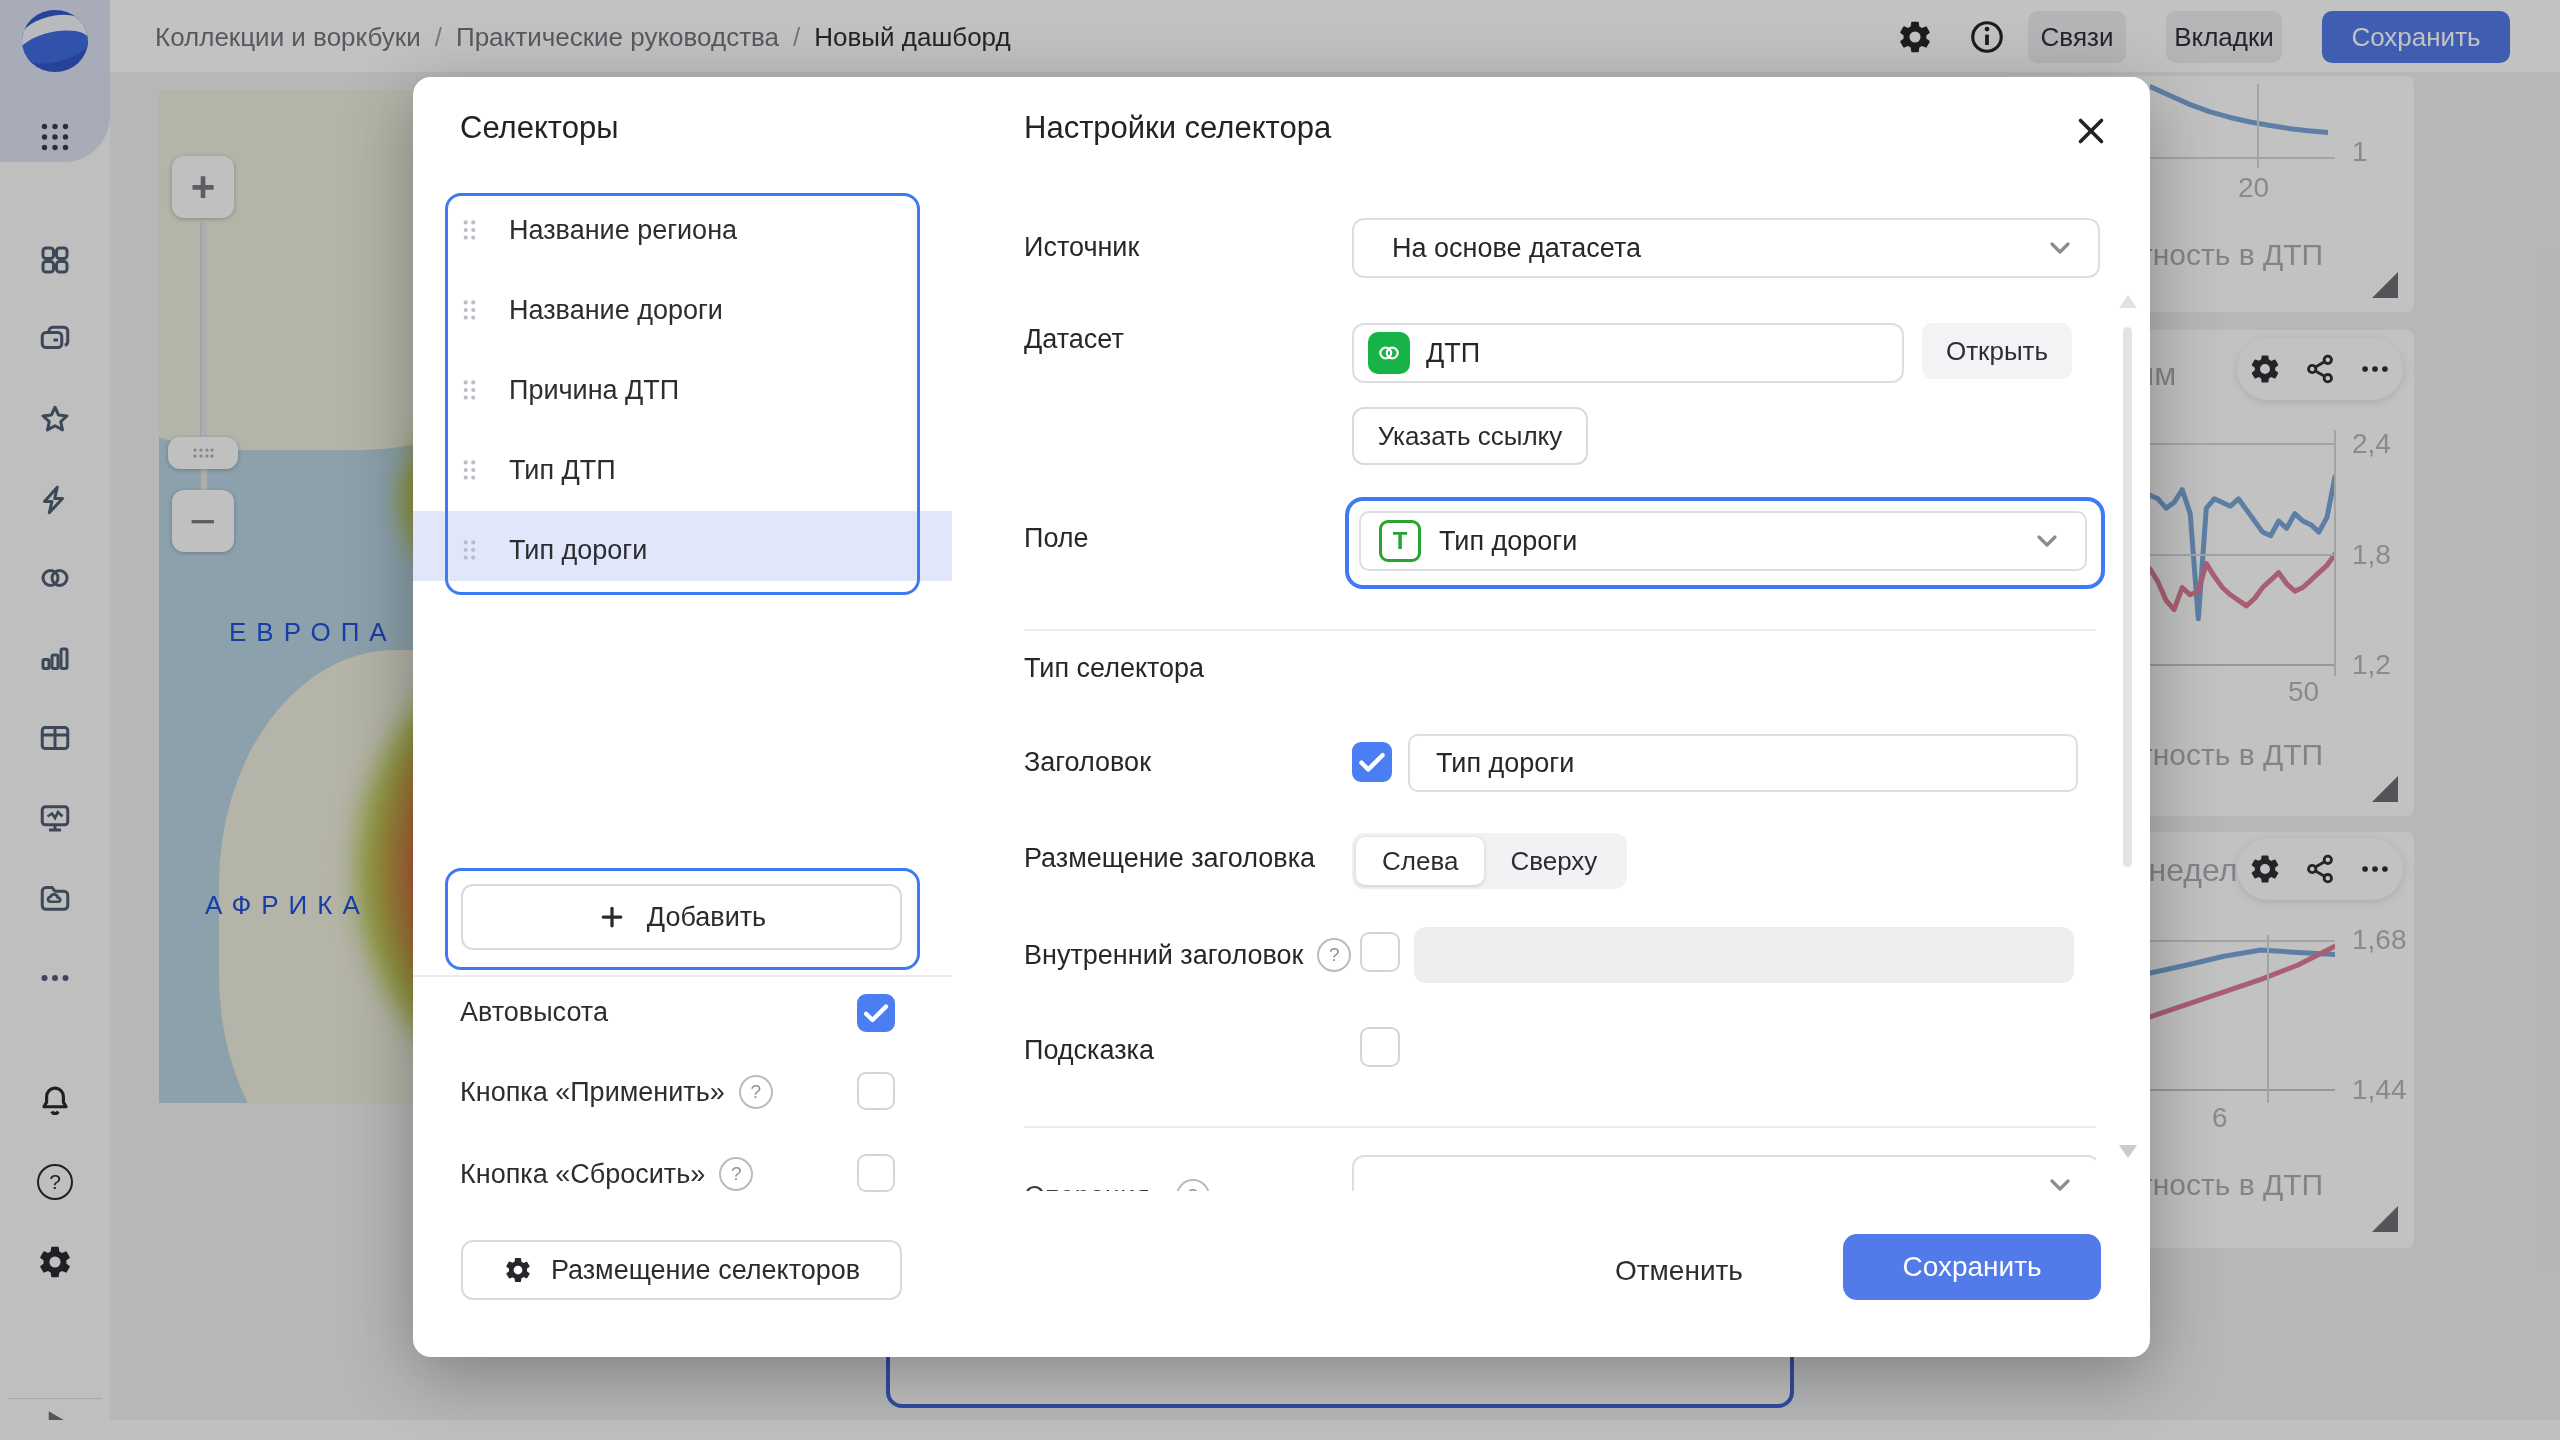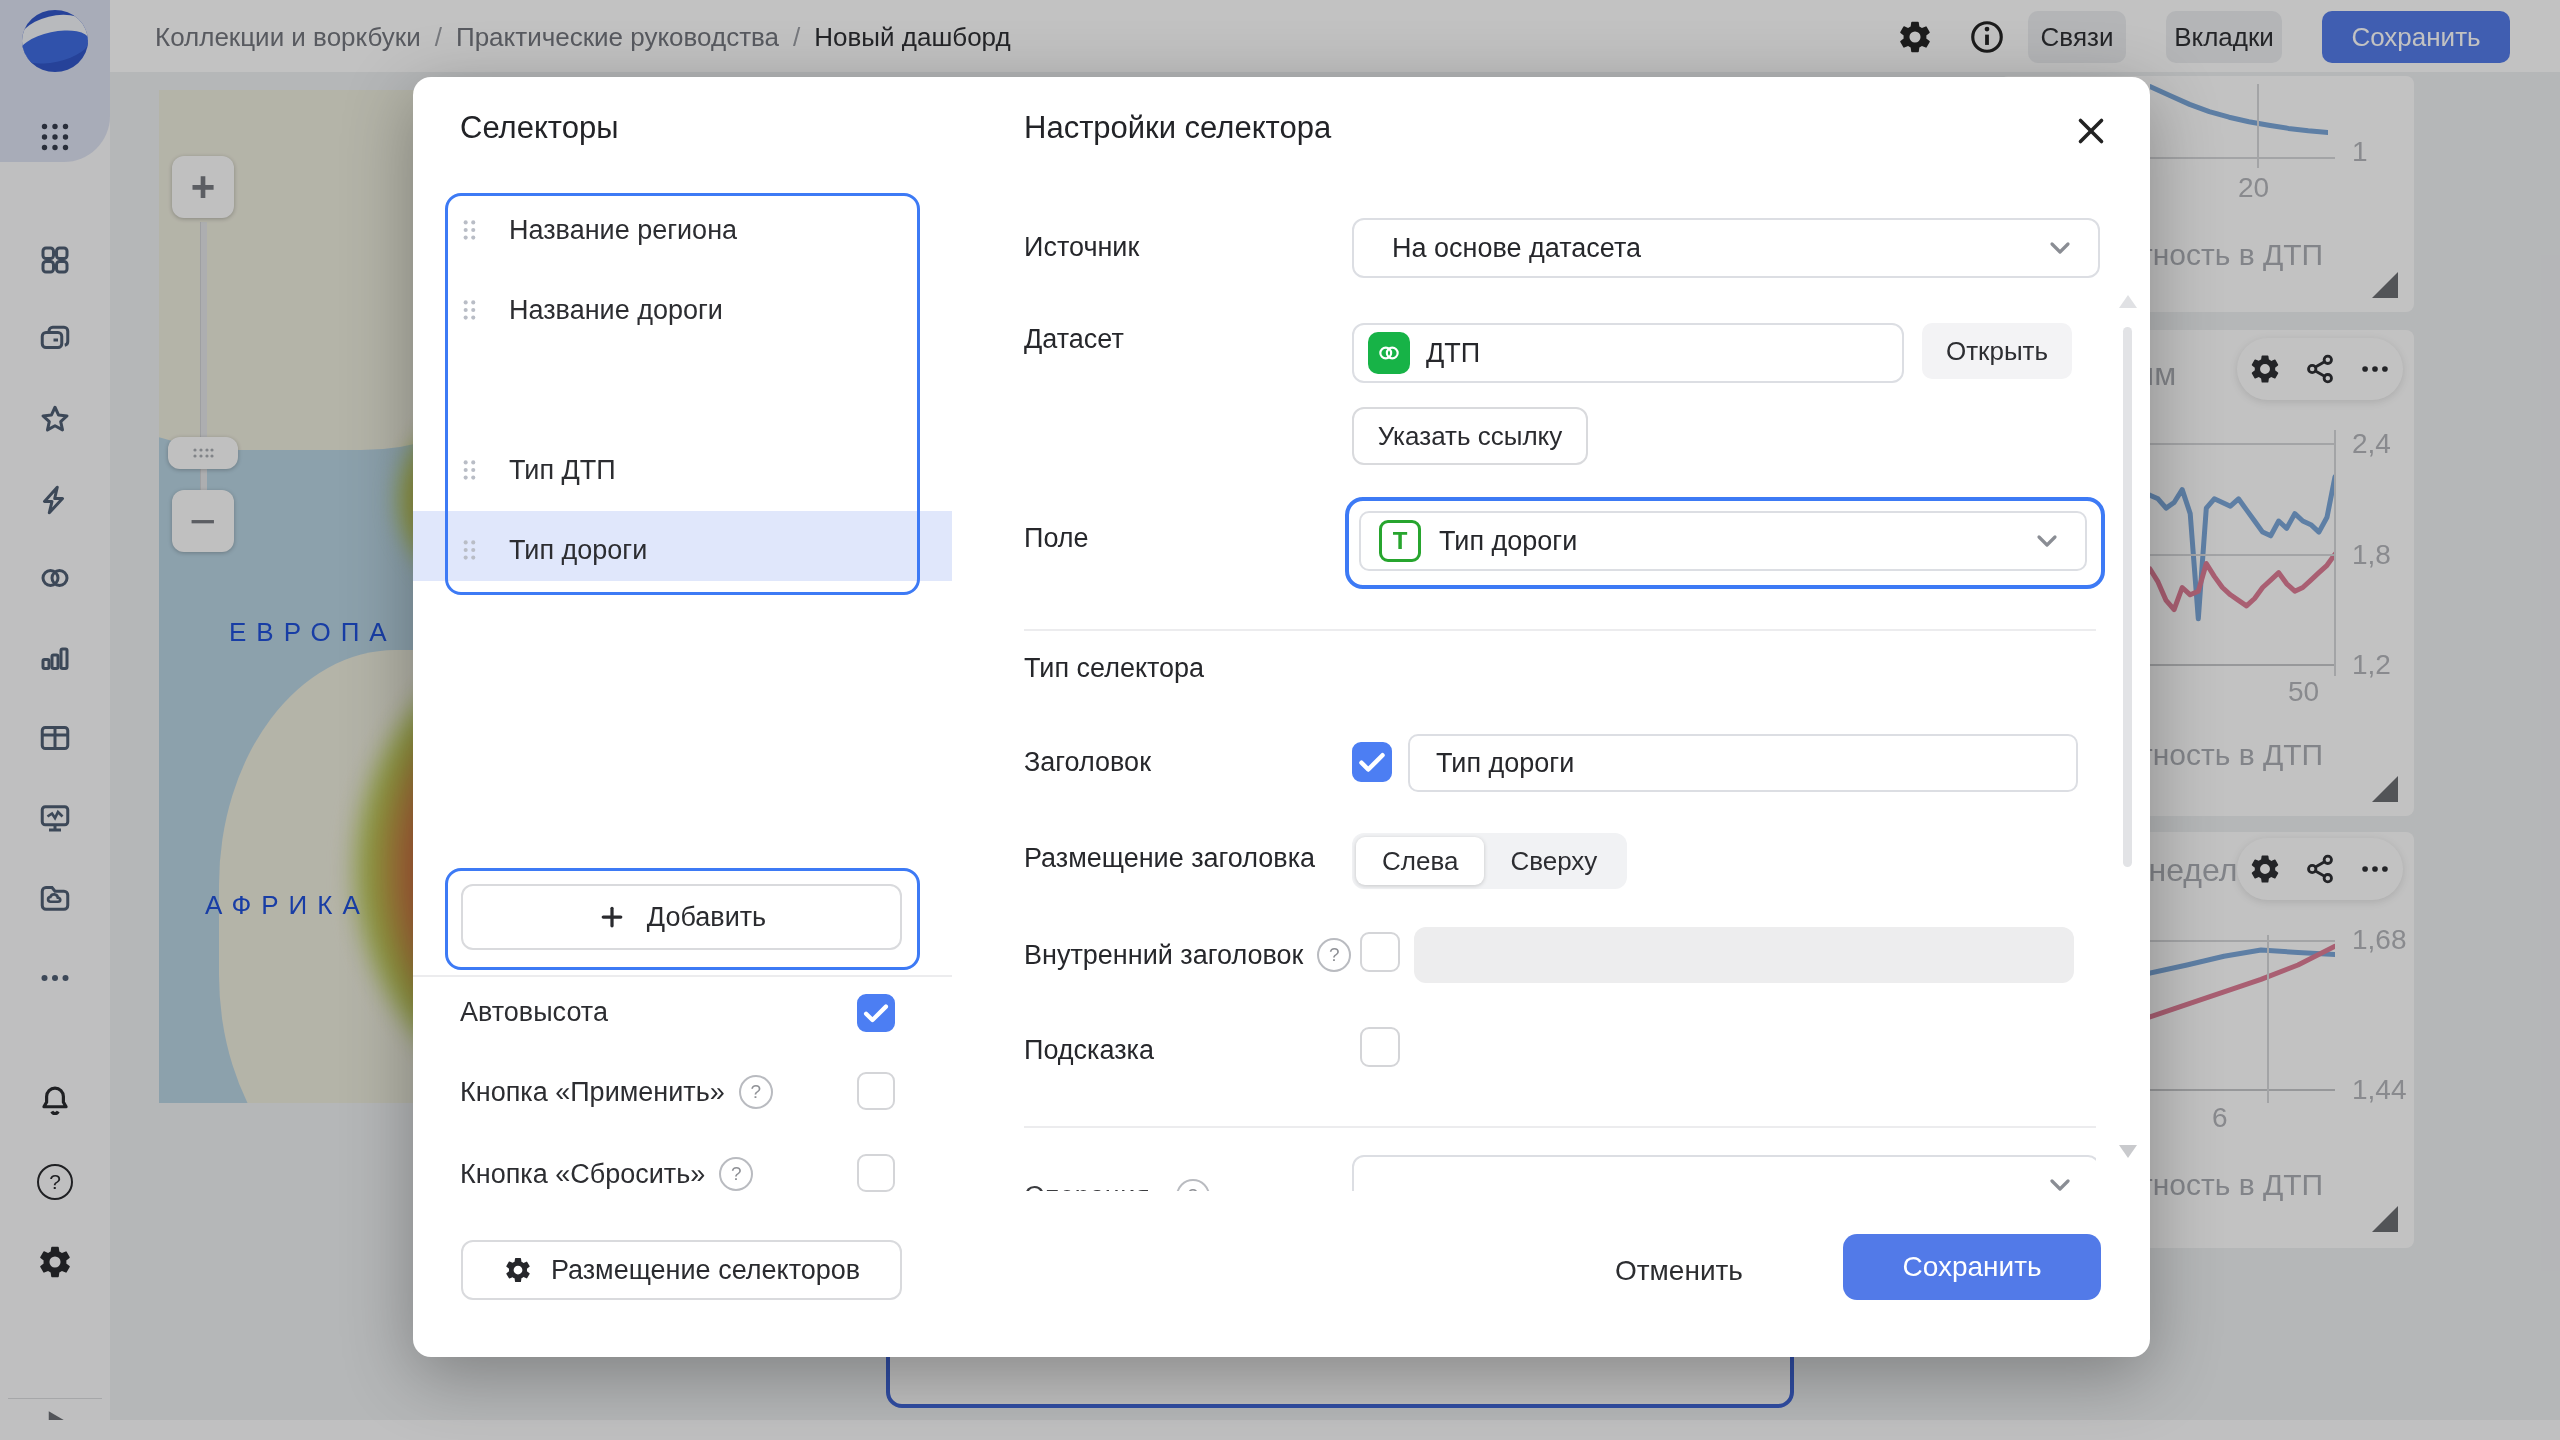--- a/index.html
+++ b/index.html
@@ -382,20 +382,26 @@
           <use href="#drag"></use>
         </svg>
       <span class="lbl">Название региона</span>
     </div>
     <div class="sel-item" style="top:198px;">
       <svg width="26" height="28" viewBox="0 0 24 24" style="color:#b9bdc6;">
           <use href="#drag"></use>
         </svg>
       <span class="lbl">Название дороги</span>
     </div>
+    <div class="sel-item" style="top:278px;">
+      <svg width="26" height="28" viewBox="0 0 24 24" style="color:#b9bdc6;">
+          <use href="#drag"></use>
+        </svg>
+      <span class="lbl">Причина ДТП</span>
+    </div>
     <div class="sel-item" style="top:358px;">
       <svg width="26" height="28" viewBox="0 0 24 24" style="color:#b9bdc6;">
           <use href="#drag"></use>
         </svg>
       <span class="lbl">Тип ДТП</span>
     </div>
     <div class="sel-item" style="top:438px;">
       <svg width="26" height="28" viewBox="0 0 24 24" style="color:#b9bdc6;">
           <use href="#drag"></use>
         </svg>

